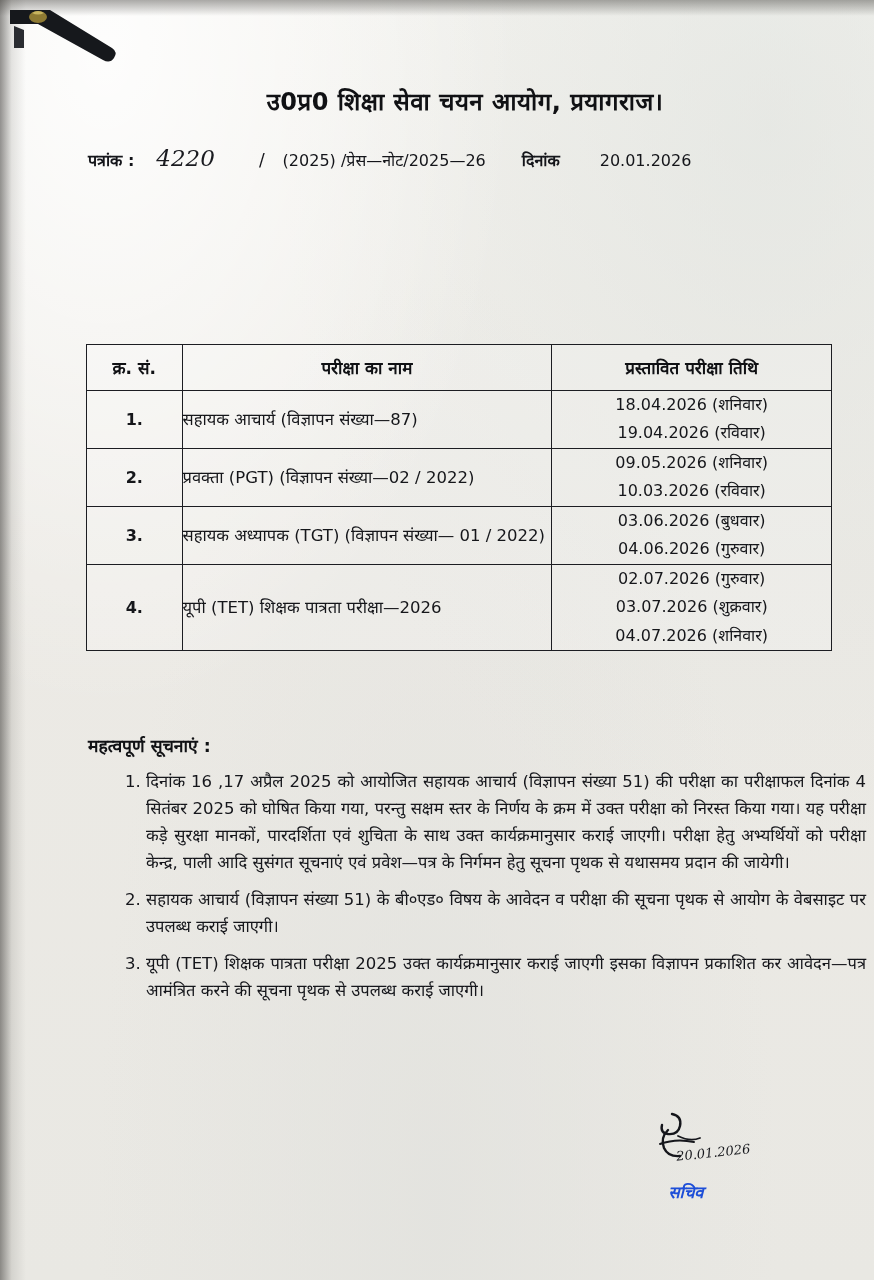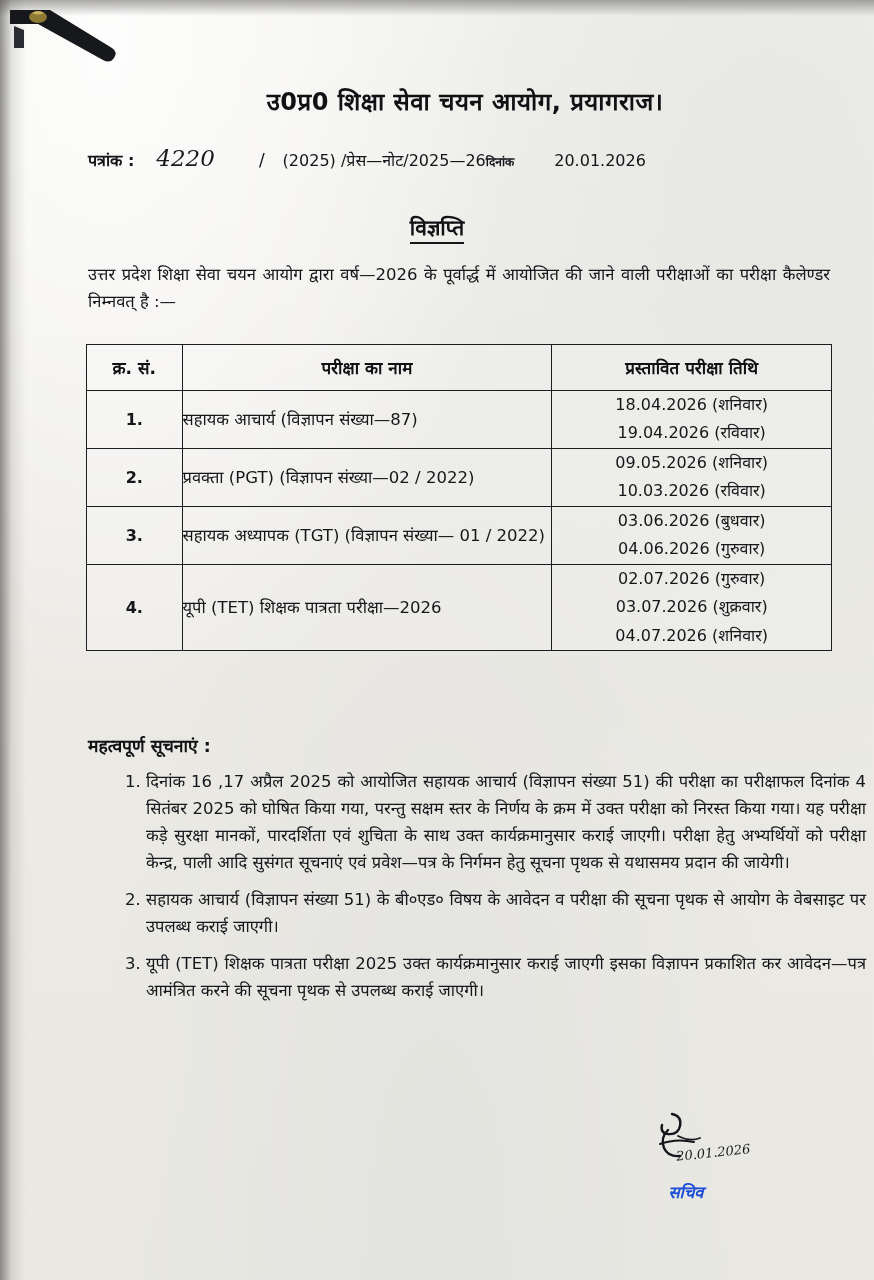--- a/index.html
+++ b/index.html
@@ -77,21 +77,21 @@
   .ref-label { font-weight: 700; }
   .ref-number {
     font-family: "DejaVu Serif", serif;
     font-size: 23px;
     font-style: italic;
     margin-left: 22px;
     color: #1a1b20;
   }
   .ref-slash { margin-left: 44px; font-size: 17px; }
   .ref-mid { margin-left: 18px; font-size: 16px; }
-  .ref-date-label { font-weight: 700; font-size: 12px; }
+  .ref-date-label { margin-left: 36px; font-weight: 700; font-size: 16px; }
   .ref-date-value { margin-left: 40px; font-size: 16px; }
 
   .notice-heading {
     position: absolute;
     top: 213px; left: 0; width: 874px;
     text-align: center;
     font-family: "DejaVu Sans", sans-serif;
     font-weight: 700;
     font-size: 21px;
     color: #101114;
@@ -225,25 +225,21 @@
 
     <div class="ref-line">
       <span class="ref-label">पत्रांक :</span>
       <span class="ref-number">4220</span>
       <span class="ref-slash">/</span>
       <span class="ref-mid">(2025) /प्रेस—नोट/2025—26</span>
       <span class="ref-date-label">दिनांक</span>
       <span class="ref-date-value">20.01.2026</span>
     </div>
 
-    <div class="notice-heading">
-      <span>विज्ञप्ति</span>
-    </div>
-
-    <div class="intro">उत्तर प्रदेश शिक्षा सेवा चयन आयोग द्वारा वर्ष—2026 के पूर्वार्द्ध में आयोजित की जाने वाली परीक्षाओं का परीक्षा कैलेण्डर निम्नवत् है :—</div>
+
 
     <table class="calendar">
       <thead>
         <tr>
           <th class="col-sn">क्र. सं.</th>
           <th class="col-name">परीक्षा का नाम</th>
           <th class="col-date">प्रस्तावित परीक्षा तिथि</th>
         </tr>
       </thead>
       <tbody>

